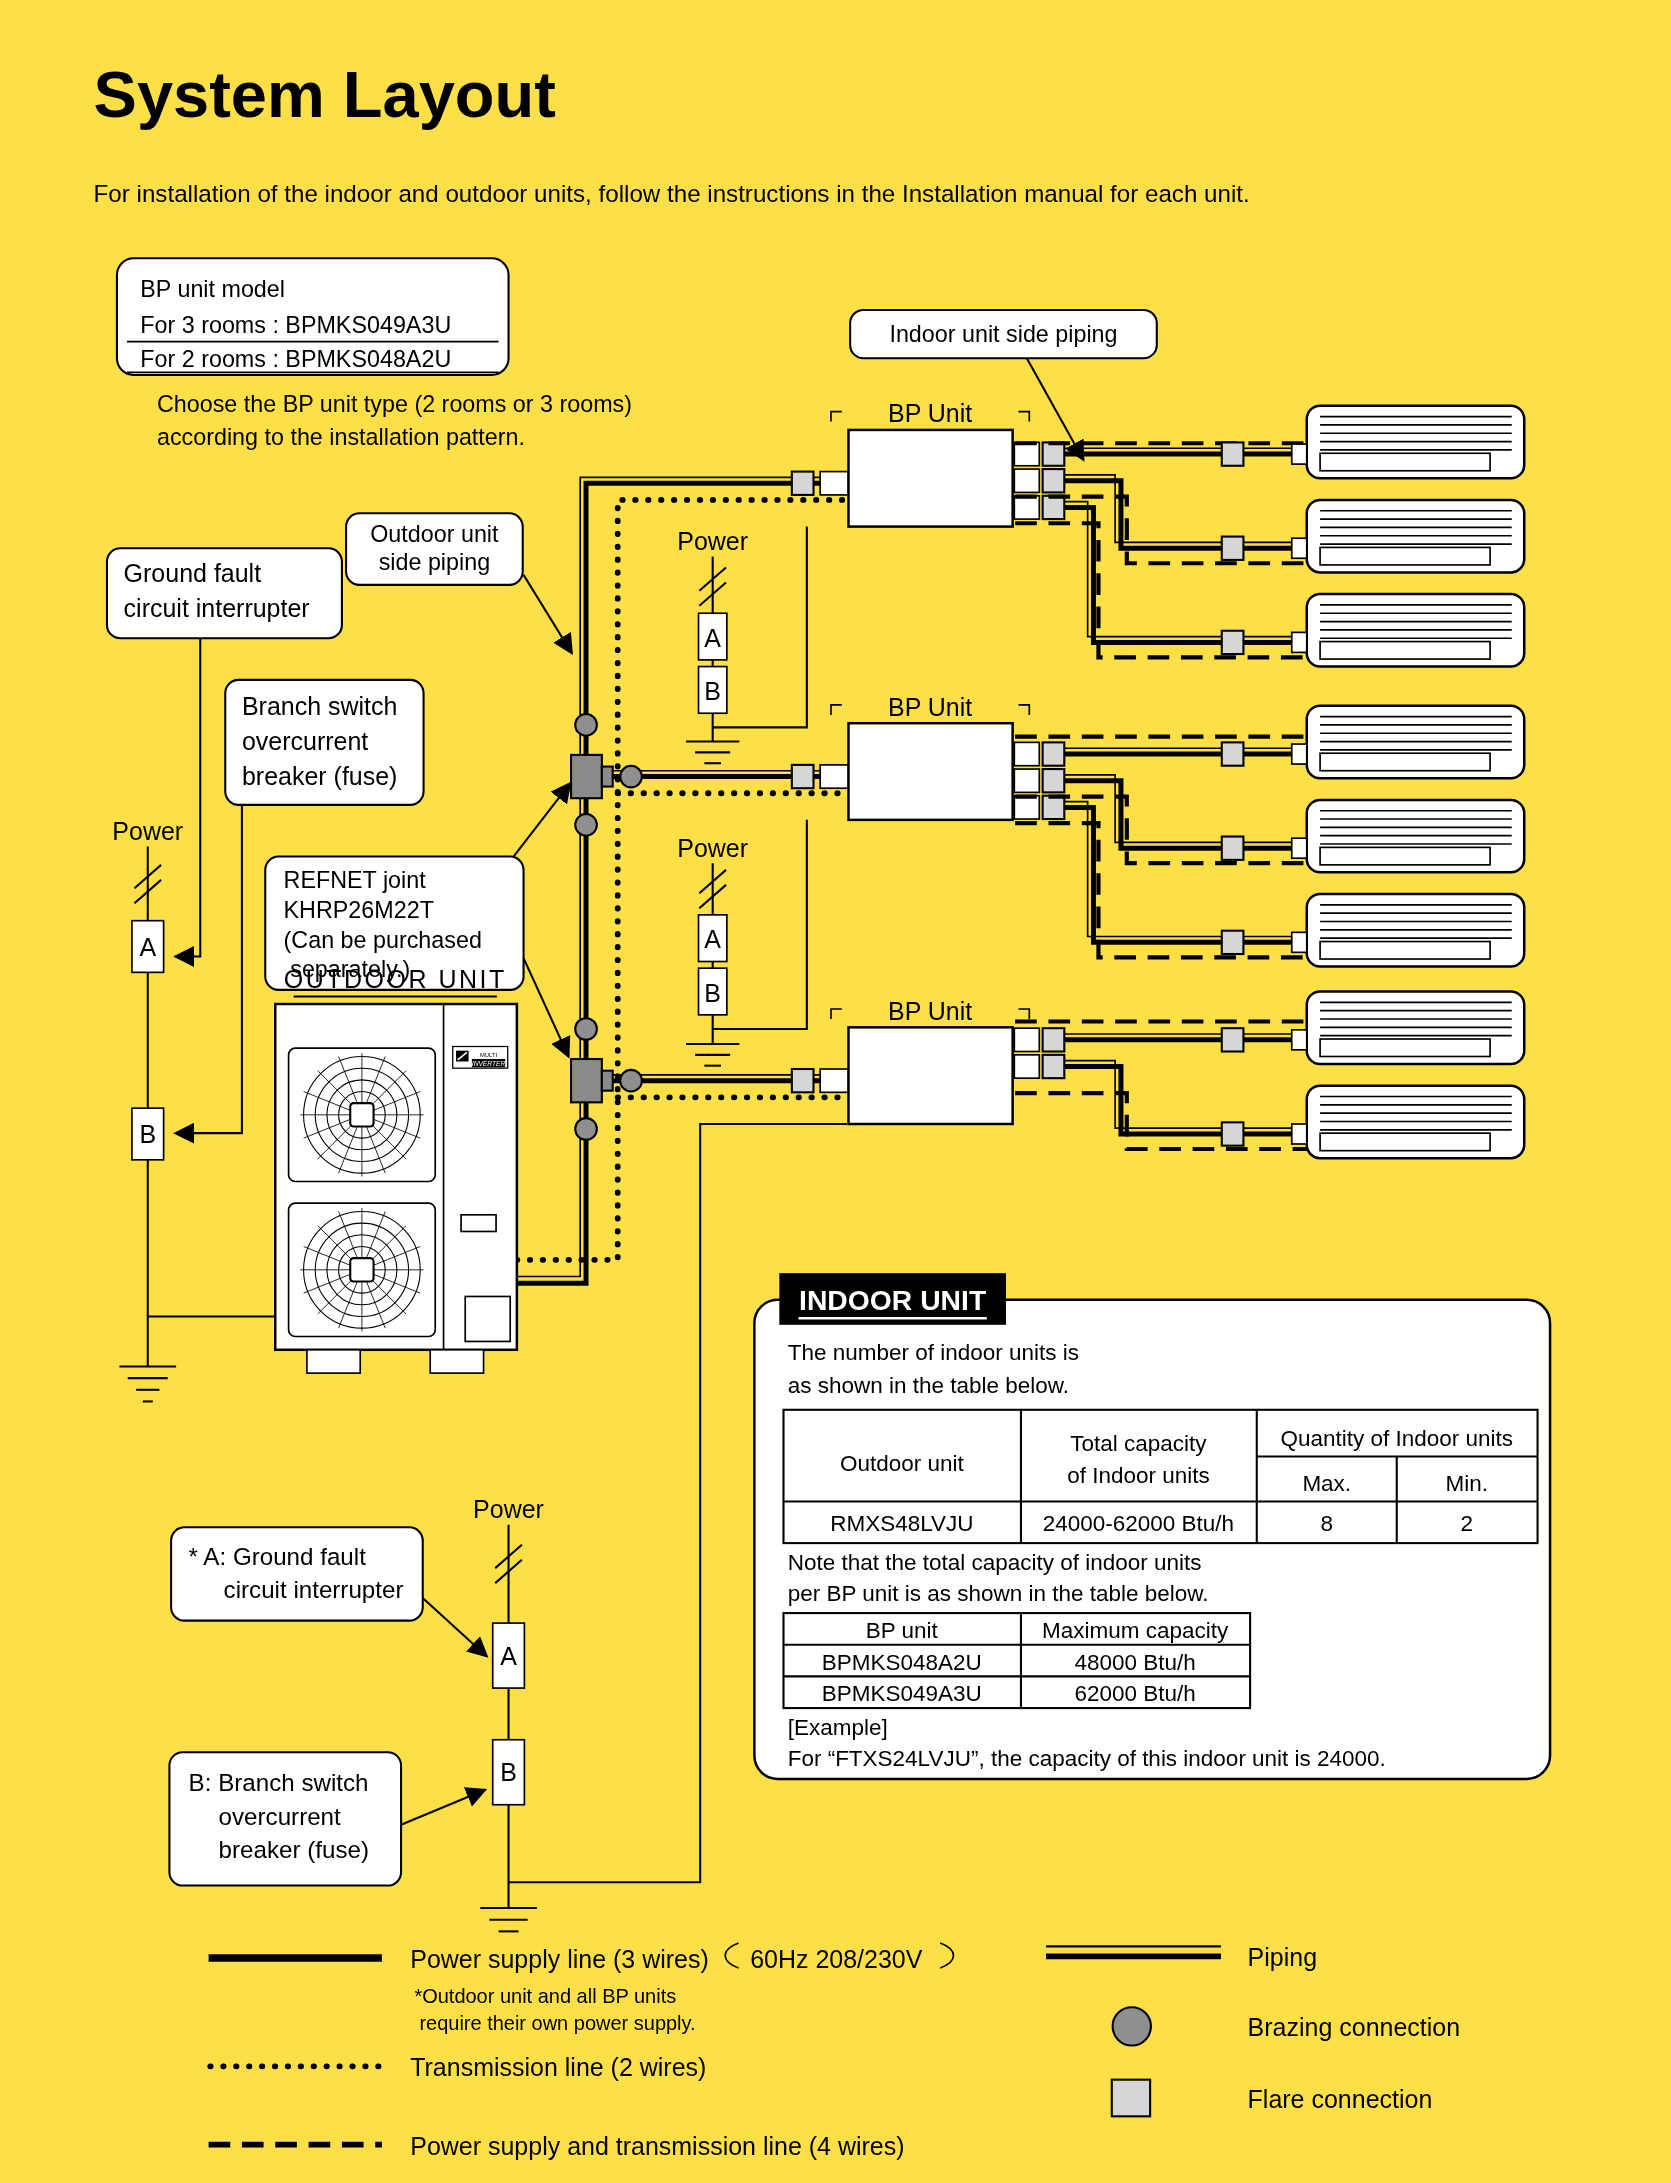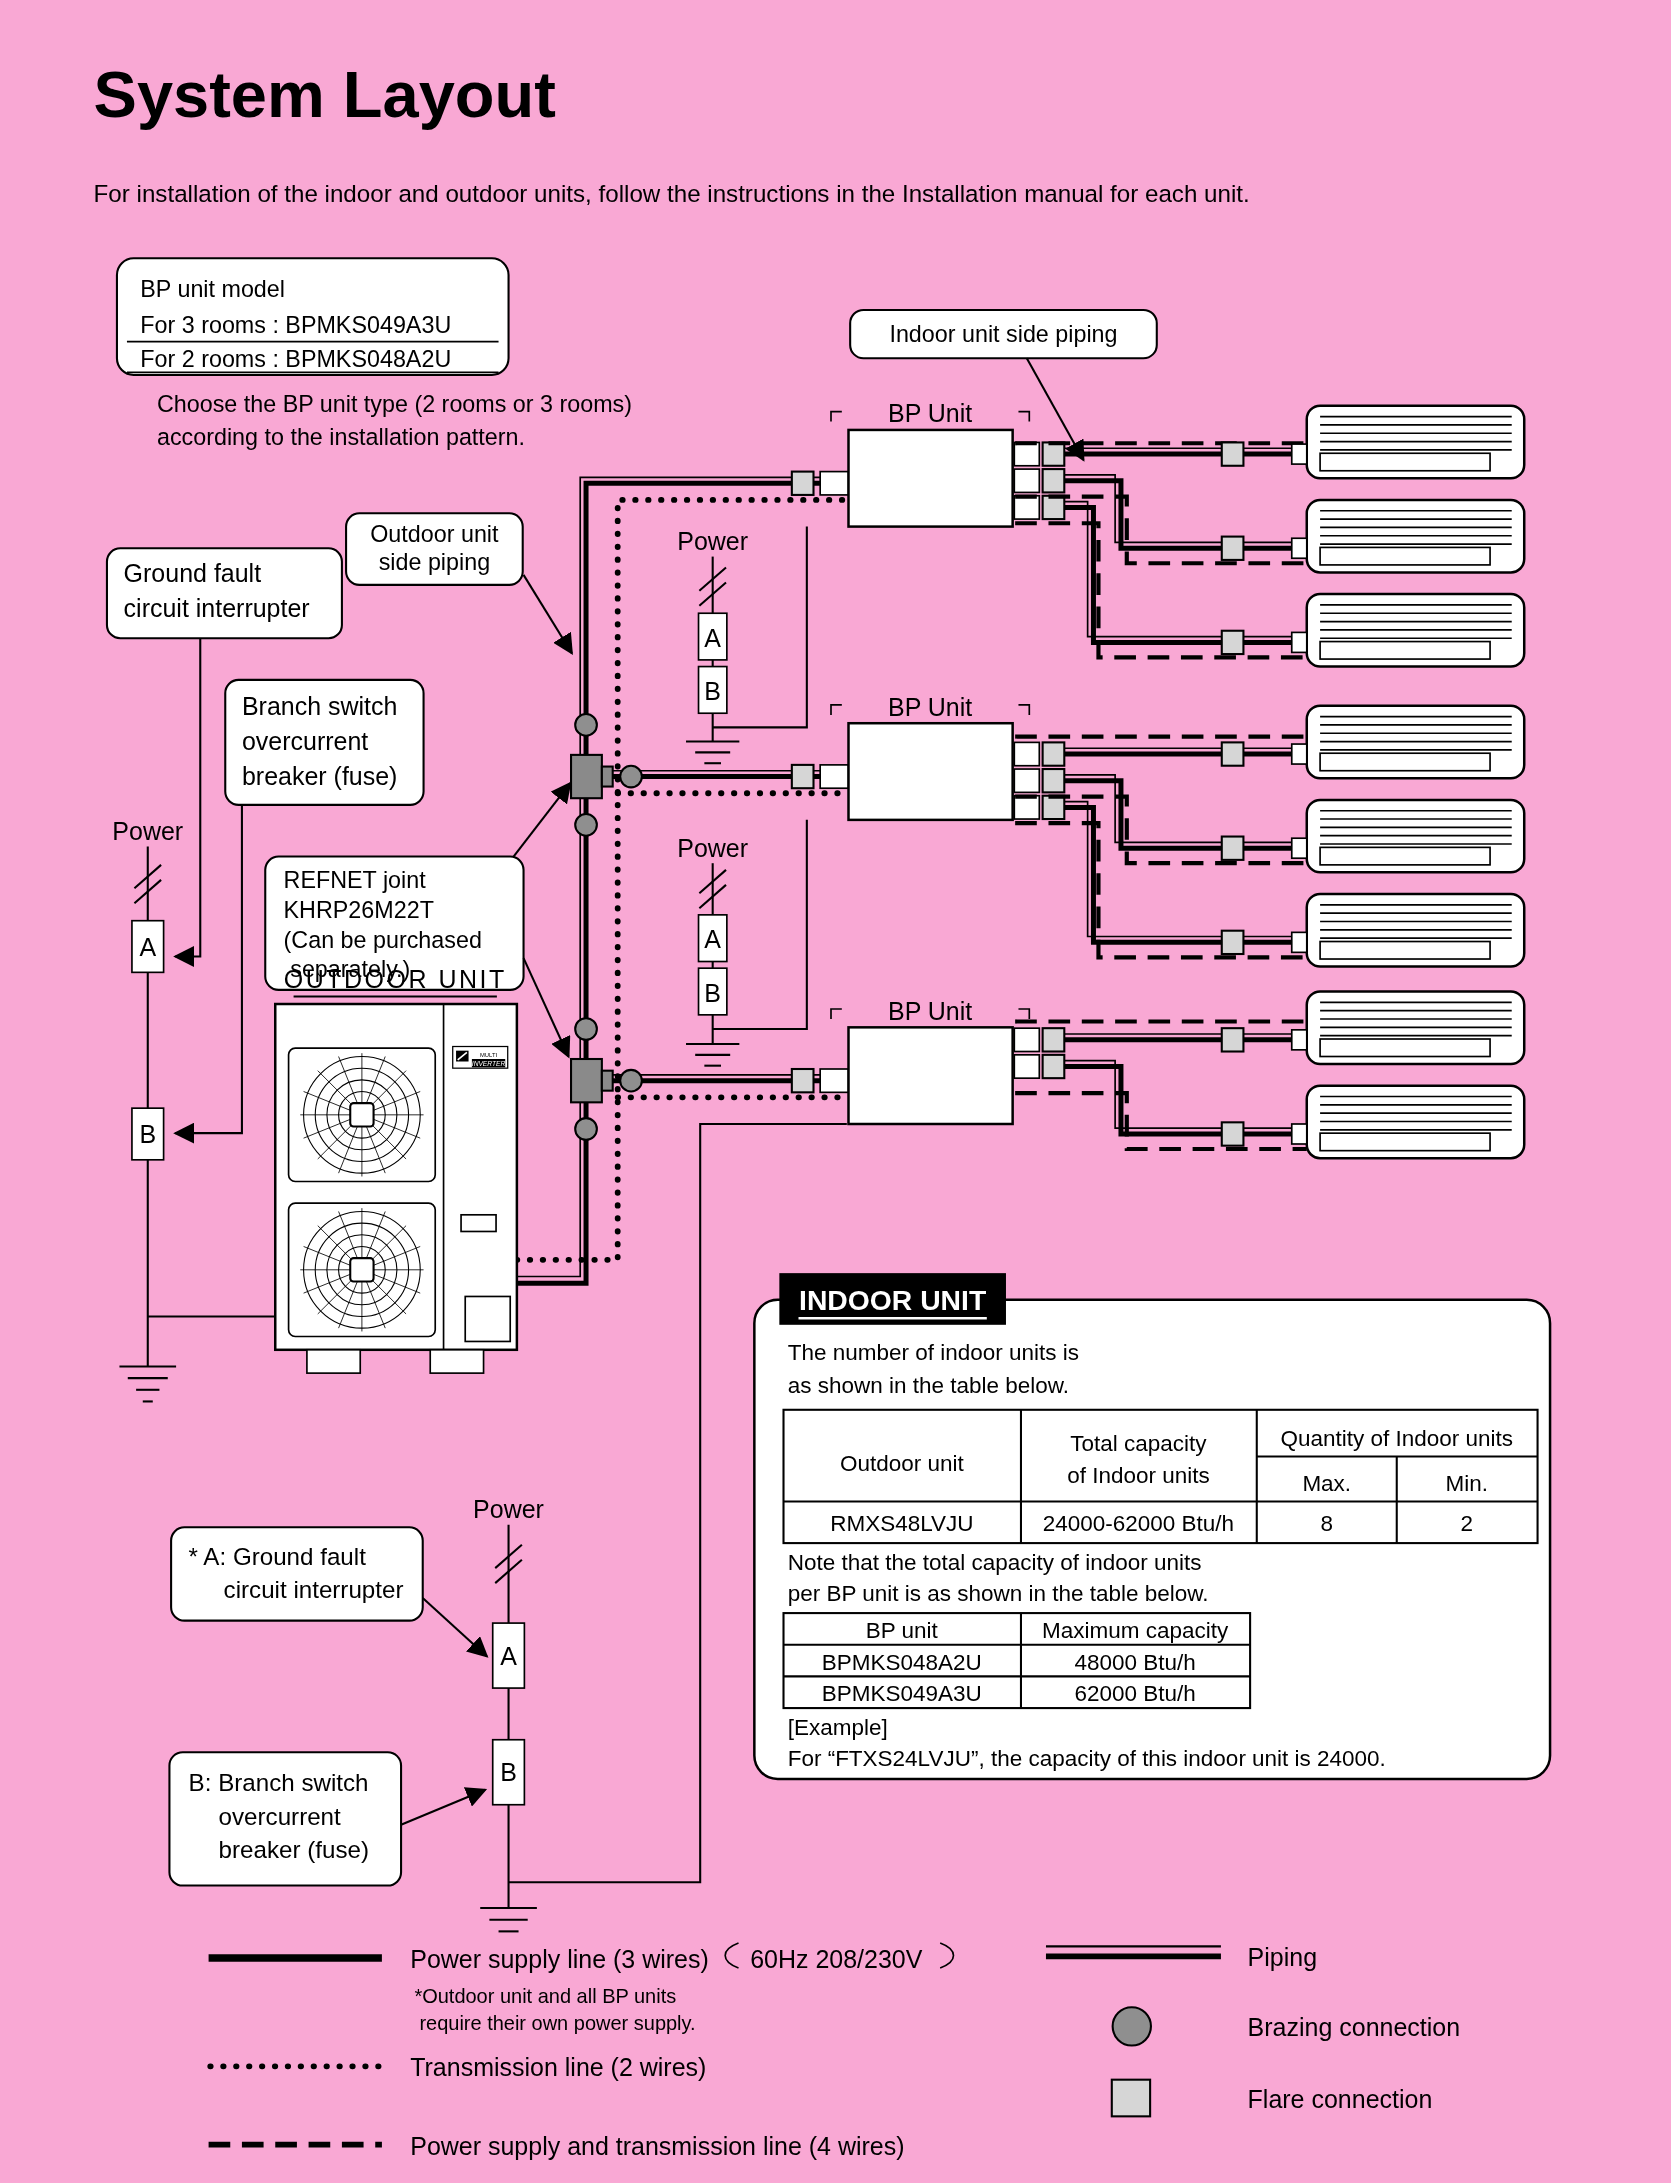--- a/index.html
+++ b/index.html
@@ -1,16 +1,16 @@
 <!DOCTYPE html>
 <html style="font-size:13.3px"><head>
 <meta charset="utf-8">
 <style>
   html,body{margin:0;padding:0;background:#fff;}
-  .page{width:1672px;height:2183px;position:relative;background:#f9a8d4;font-family:"Liberation Sans",sans-serif;}
+  .page{width:1672px;height:2183px;position:relative;background:#fde047;font-family:"Liberation Sans",sans-serif;}
   svg{display:block;}
   text{fill:#000;font-family:"Liberation Sans",sans-serif;}
   .t-title{font-size:78px;font-weight:bold;}
   .t-sub{font-size:29px;}
   .t-std{font-size:28px;}
   .t-box{font-size:30px;}
   .t-lbl{font-size:30px;}
   .t-cell{font-size:27px;}
   .t-note{font-size:24px;}
   .t-leg{font-size:30px;}

